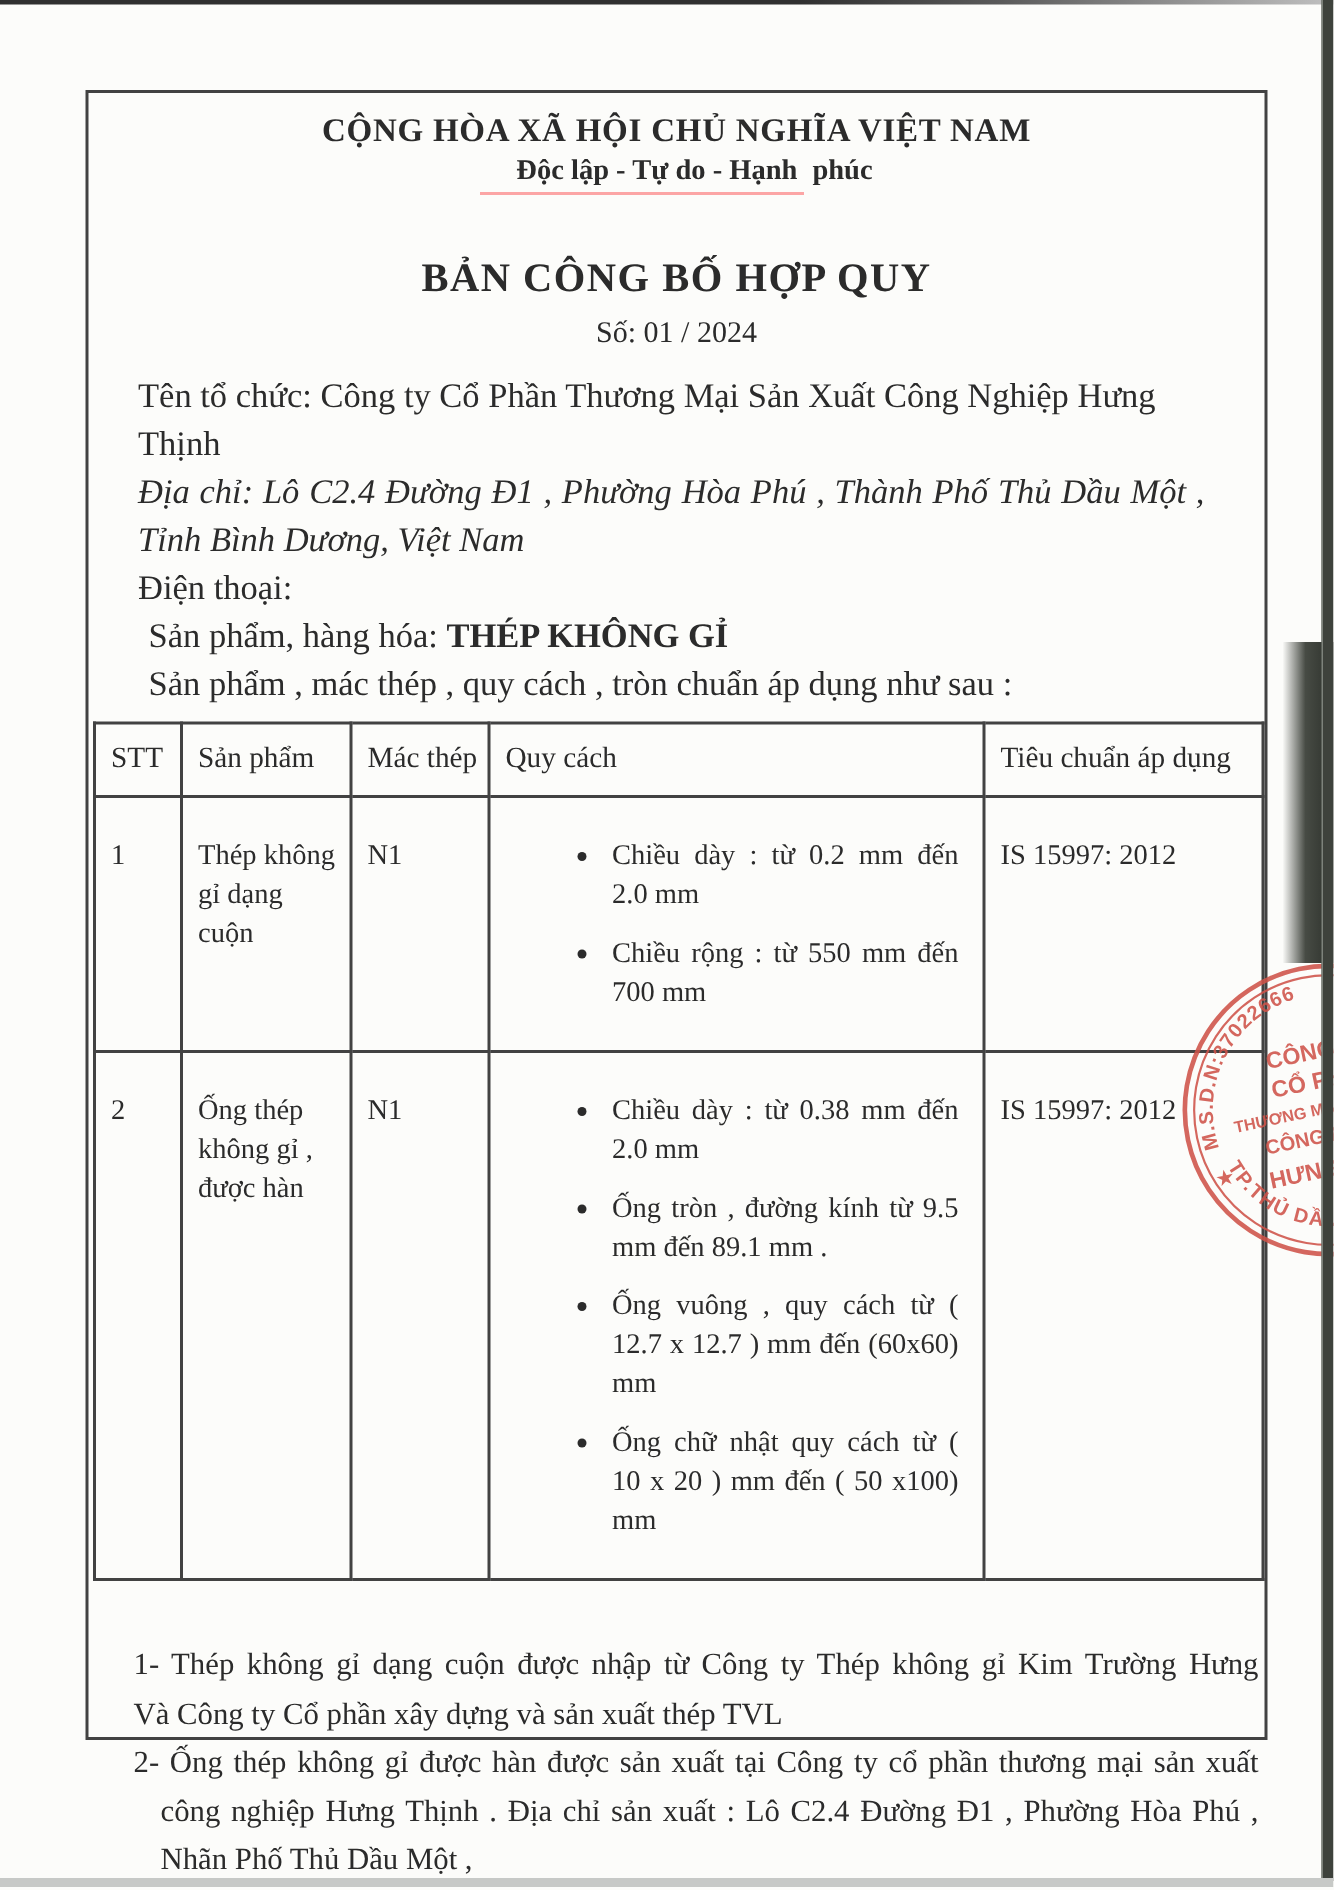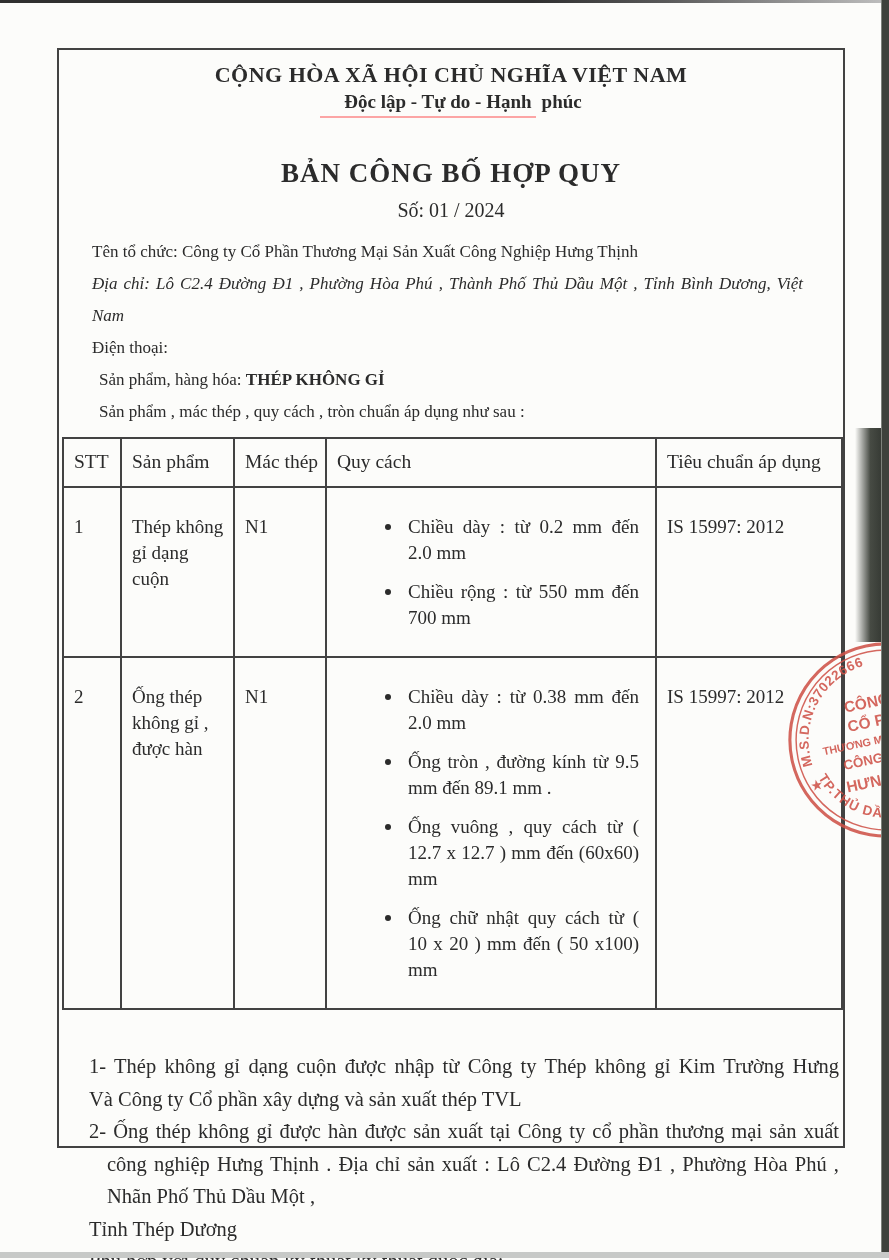--- a/index.html
+++ b/index.html
@@ -12,31 +12,31 @@
   
   .edge-top{position:absolute;top:0;left:0;right:0;height:3px;z-index:10;
     background:linear-gradient(to right,#303030 0%,#303030 60%,#5a5a5a 75%,#909090 88%,#c0c0c0 100%);}
   .edge-right{position:absolute;top:0;bottom:6px;right:0;width:7px;z-index:10;
     background:#3e423c;border-left:1px solid #7d827b;}
   .edge-right-bulge{position:absolute;top:428px;height:214px;right:0;width:34px;z-index:9;
     background:linear-gradient(to right,rgba(62,66,60,0) 0%,#474b44 45%,#383c36 75%,#383c36 100%);}
   .edge-bottom{position:absolute;bottom:2px;left:0;right:0;height:6px;z-index:10;background:#c7c9c7;}
 
   
-  .frame{position:absolute;left:57px;top:48px;width:788px;height:1100px;
+  .frame{position:absolute;left:57px;top:60px;width:788px;height:1100px;
     border:2px solid #424242;box-sizing:border-box;background:transparent;}
 
   .nat-title{margin-top:12px;text-align:center;font-size:22px;font-weight:bold;letter-spacing:.5px;}
   .motto{margin-top:3px;text-align:center;font-size:19px;font-weight:bold;}
   .motto-u{border-bottom:2px solid #fca5a5;padding:0 4px 3px 24px;display:inline-block;}
   .motto-tail{margin-left:6px;}
   .doc-title{margin:40px 0 0 0;text-align:center;font-size:27px;font-weight:bold;letter-spacing:1px;}
   .doc-no{margin-top:10px;text-align:center;font-size:20px;}
 
-  .info{margin:14px 40px 0 33px;font-size:17px;line-height:32px;}
+  .info{margin:14px 40px 0 33px;font-size:23px;line-height:32px;}
   .jl{text-align:justify;font-style:italic;}
   .indent7{margin-left:7px;}
   .b{font-weight:bold;}
 
   
   table.spec-table{margin:9px 0 0 3px;width:779px;border-collapse:collapse;table-layout:fixed;
     font-size:19px;line-height:26px;}
   .spec-table col.c1{width:58px;} .spec-table col.c2{width:113px;}
   .spec-table col.c3{width:92px;} .spec-table col.c4{width:330px;}
   .spec-table col.c5{width:186px;}

